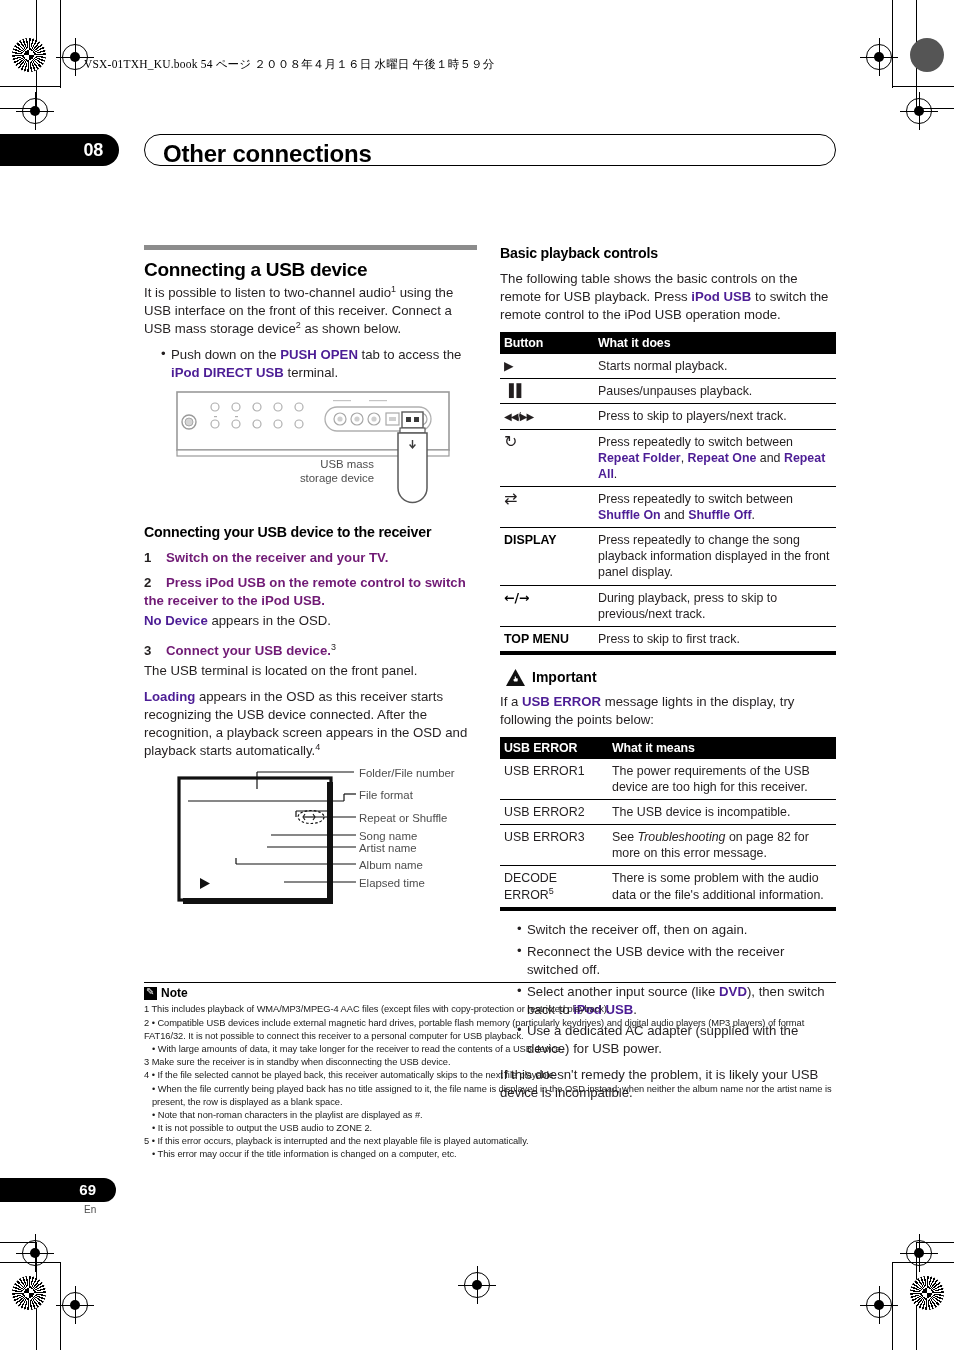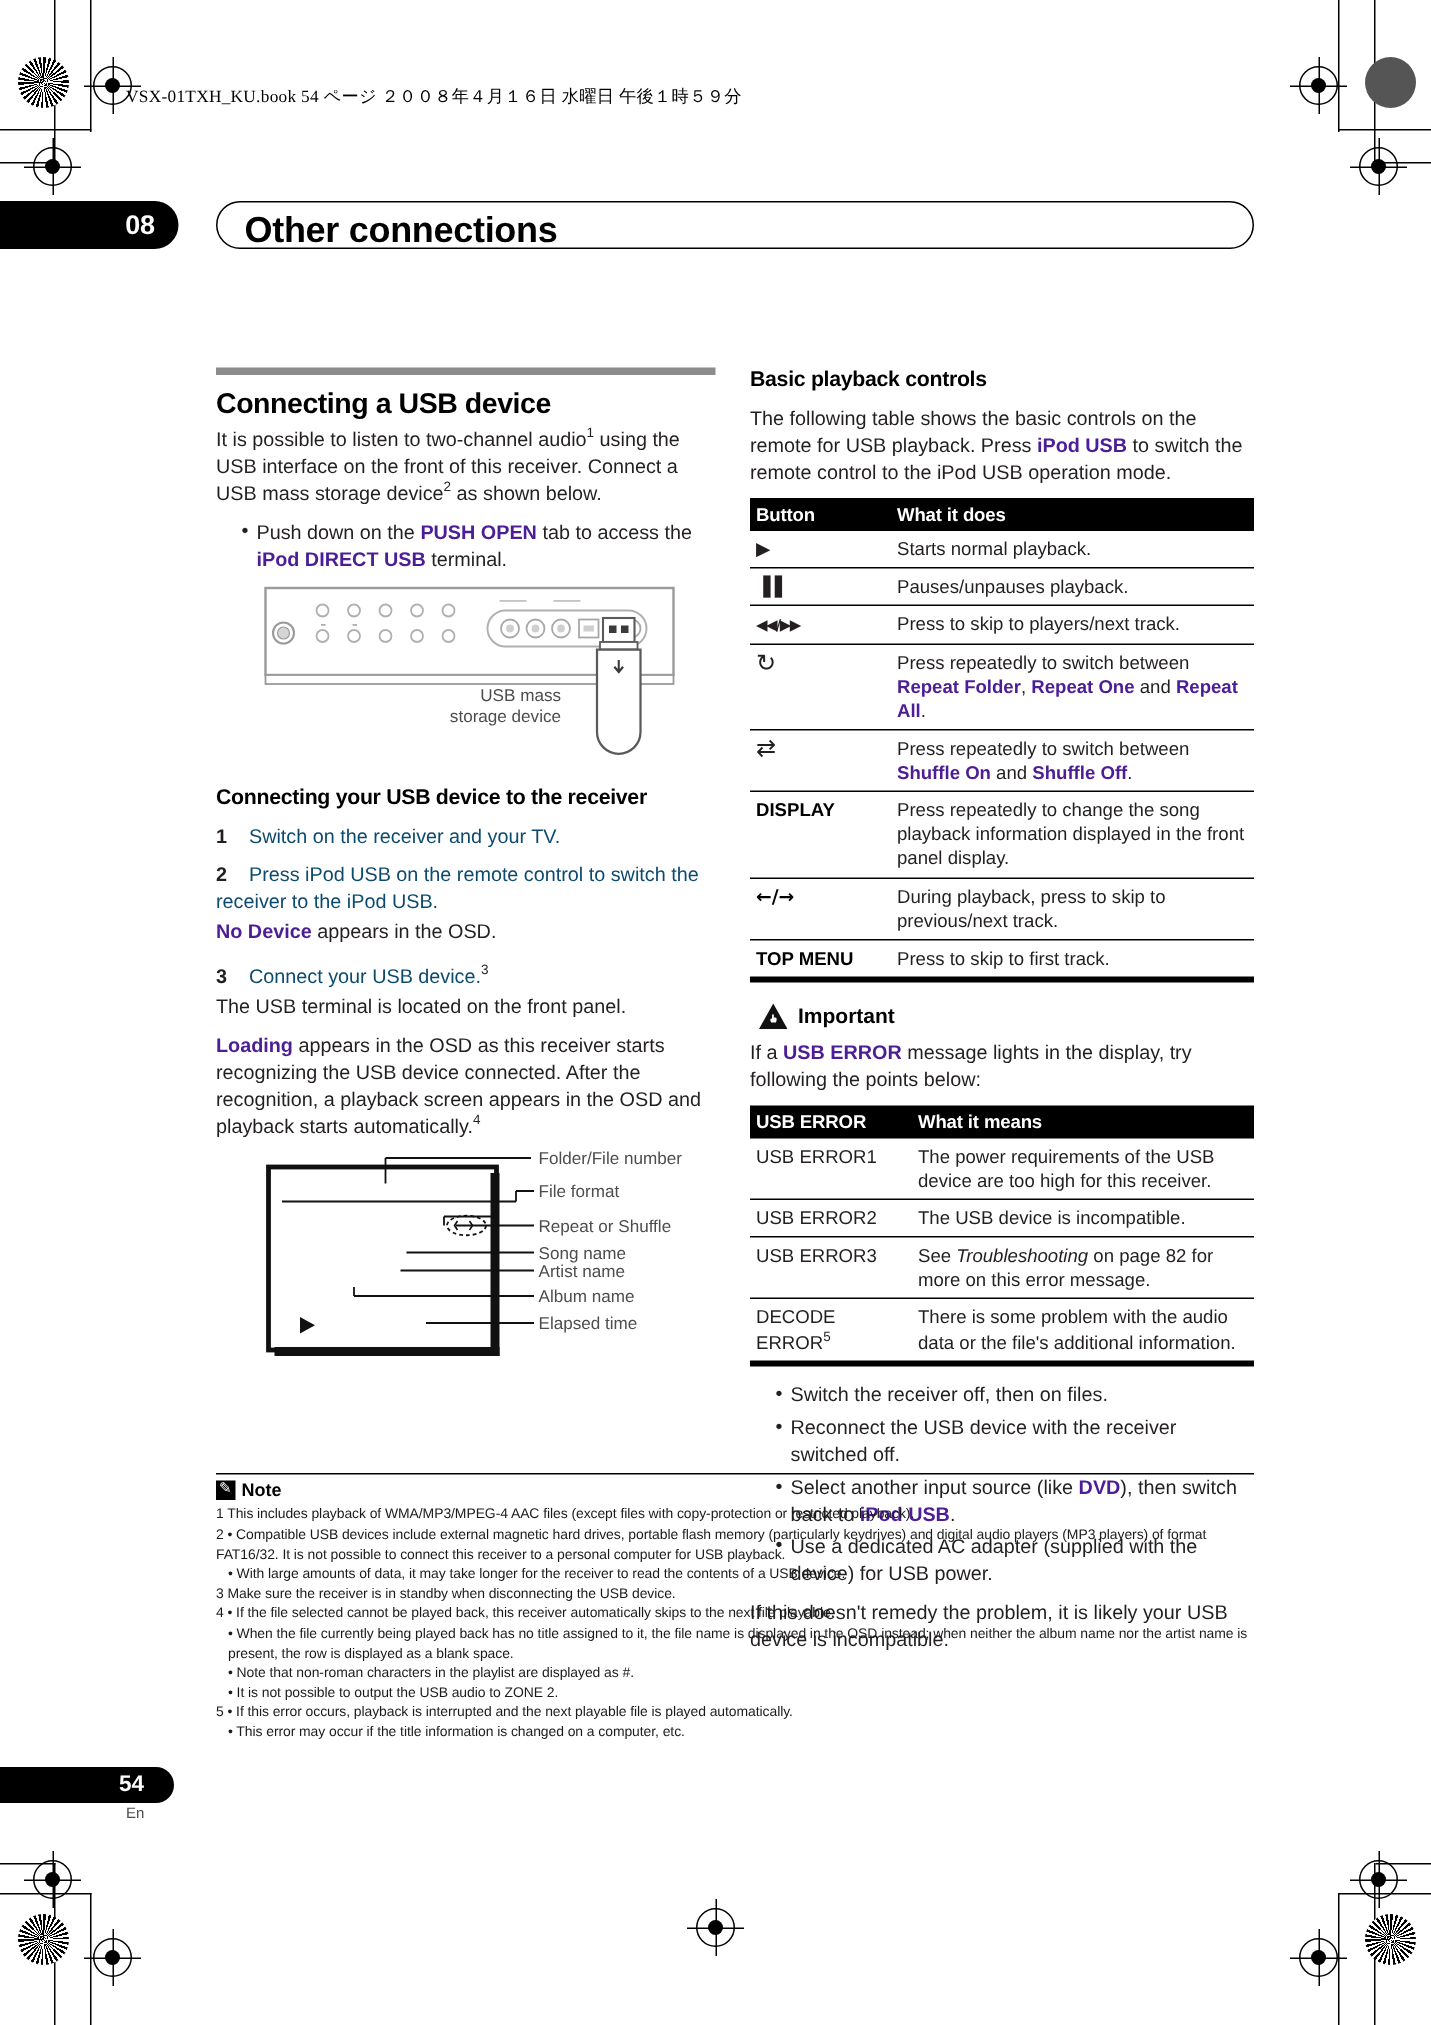--- a/index.html
+++ b/index.html
@@ -175,21 +175,21 @@
     font-size: 13.2px;
     line-height: 1.36;
     margin: 0 0 7px 0;
     color: #231f20;
   }
   .step .n {
     font-weight: bold;
     display: inline-block;
     width: 22px;
   }
-  .step .t { font-weight: normal; color: #0c4a6e; }
+  .step .t { font-weight: bold; color: #701a75; }
 
   
   table.pt {
     width: 100%;
     border-collapse: collapse;
     margin-top: 0;
     margin-bottom: 10px;
   }
   table.pt thead th {
     background: #000;
@@ -624,21 +624,21 @@
         </tr>
         <tr>
           <td class="keyplain" style="white-space:normal; width:98px;"><span>DECODE ERROR</span><sup>5</sup></td>
           <td>There is some problem with the audio data or the file's additional information.</td>
         </tr>
       </tbody>
     </table>
     <div class="tbl-end"></div>
 
     <ul class="bullets">
-      <li><span>Switch the receiver off, then on files.</span></li>
+      <li><span>Switch the receiver off, then on again.</span></li>
       <li><span>Reconnect the USB device with the receiver switched off.</span></li>
       <li><span>Select another input source (like </span><span class="b">DVD</span><span>), then switch back to </span><span class="b">iPod USB</span><span>.</span></li>
       <li><span>Use a dedicated AC adapter (supplied with the device) for USB power.</span></li>
     </ul>
 
     <p class="body">If this doesn't remedy the problem, it is likely your USB device is incompatible.</p>
 
   </div>
 
   <div class="note-wrap">
@@ -653,17 +653,17 @@
     <p class="note-line">3 Make sure the receiver is in standby when disconnecting the USB device.</p>
     <p class="note-line">4 • If the file selected cannot be played back, this receiver automatically skips to the next file playable.</p>
     <p class="note-line ind2">• When the file currently being played back has no title assigned to it, the file name is displayed in the OSD instead; when neither the album name nor the artist name is present, the row is displayed as a blank space.</p>
     <p class="note-line ind2">• Note that non-roman characters in the playlist are displayed as #.</p>
     <p class="note-line ind2">• It is not possible to output the USB audio to ZONE 2.</p>
     <p class="note-line">5 • If this error occurs, playback is interrupted and the next playable file is played automatically.</p>
     <p class="note-line ind2">• This error may occur if the title information is changed on a computer, etc.</p>
   </div>
 
   <div class="pagenum-pill">
-    <span class="n">54</span>
+    <span class="n">69</span>
   </div>
   <div class="pagenum-lang">En</div>
 
 </div>
 
 </body></html>

